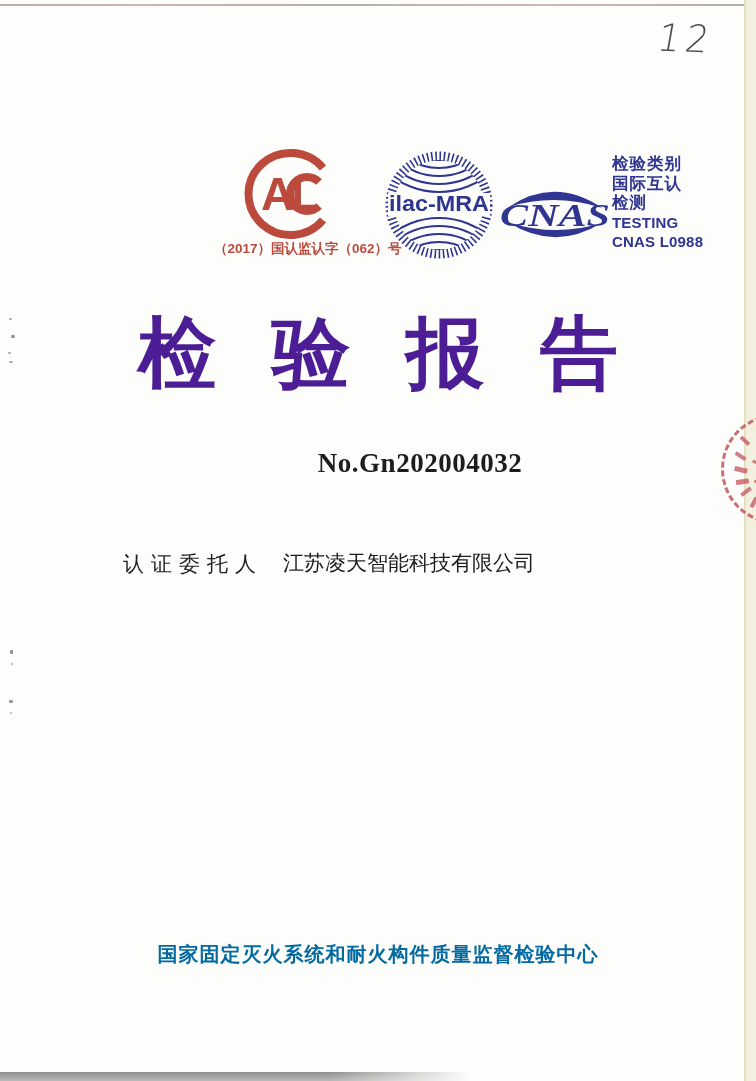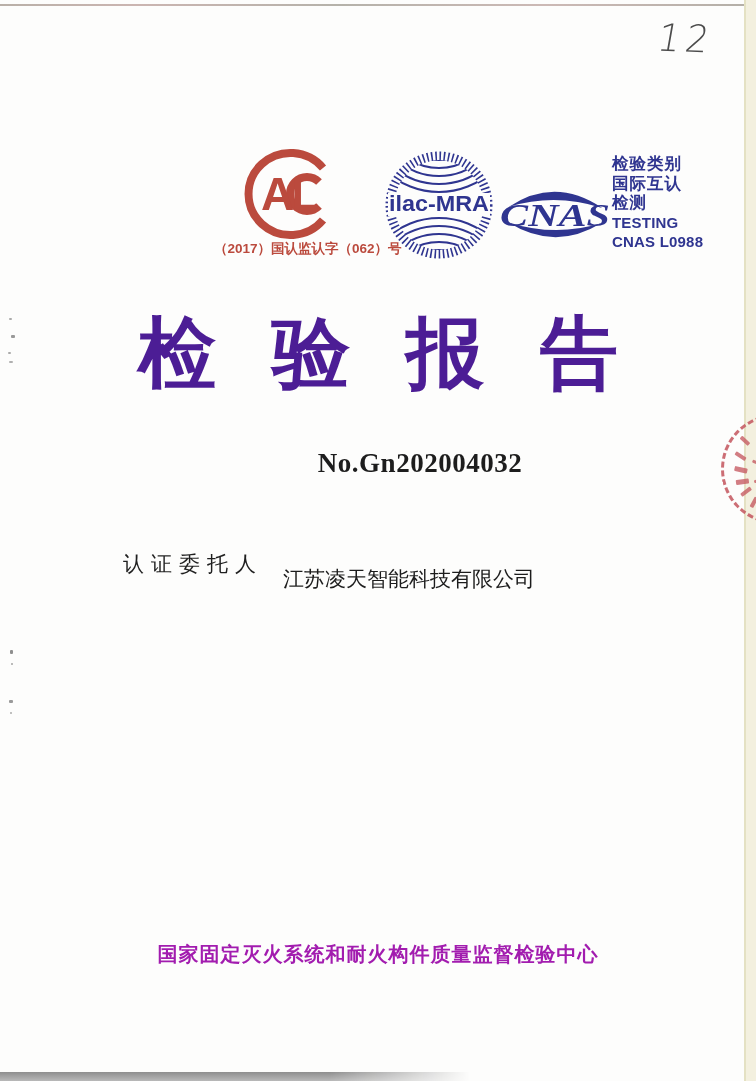--- a/index.html
+++ b/index.html
@@ -68,28 +68,27 @@
   .field-label{
     display:inline-block;width:133px;
     font-size:21px;color:#1f1f1f;font-weight:500;
     text-align:justify;text-align-last:justify;
   }
   .field-value{
     margin-left:27px;
     font-family:"DejaVu Sans Mono",monospace;
     font-size:21px;color:#1c1c1c;
     white-space:nowrap;
-    margin-top:16px;
   }
 
   
   .footer-org{
     position:absolute;top:941px;left:0;width:100%;
     text-align:center;
-    font-size:20px;font-weight:600;color:#a21caf;
+    font-size:20px;font-weight:600;color:#0369a1;
     letter-spacing:1px;
   }
 
   
   .stamp{
     position:absolute;left:721px;top:414px;width:104px;height:104px;
     border:3px dashed #c4565e;border-radius:50%;
     transform:rotate(-12deg);
     opacity:0.85;
   }

